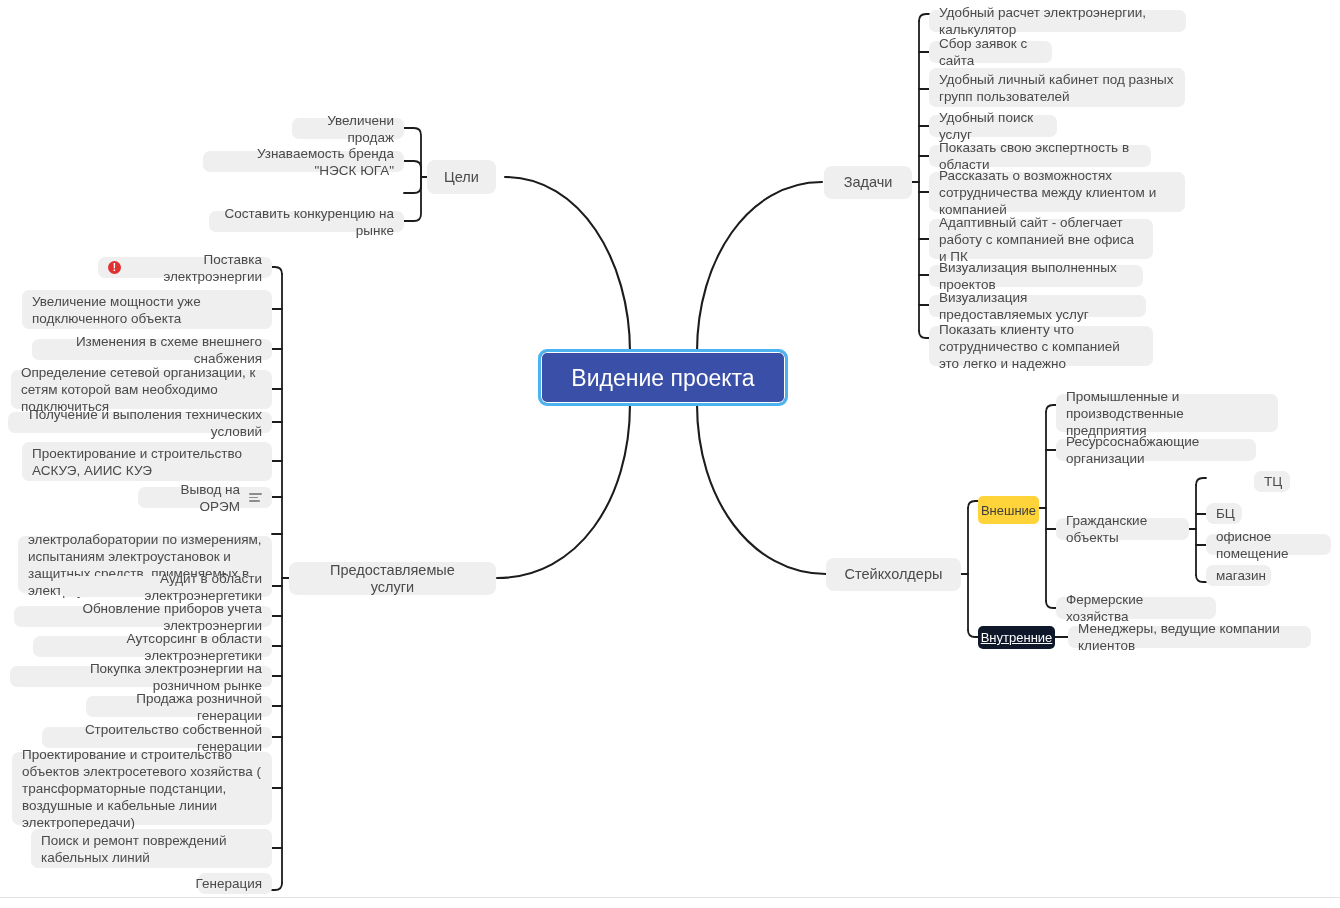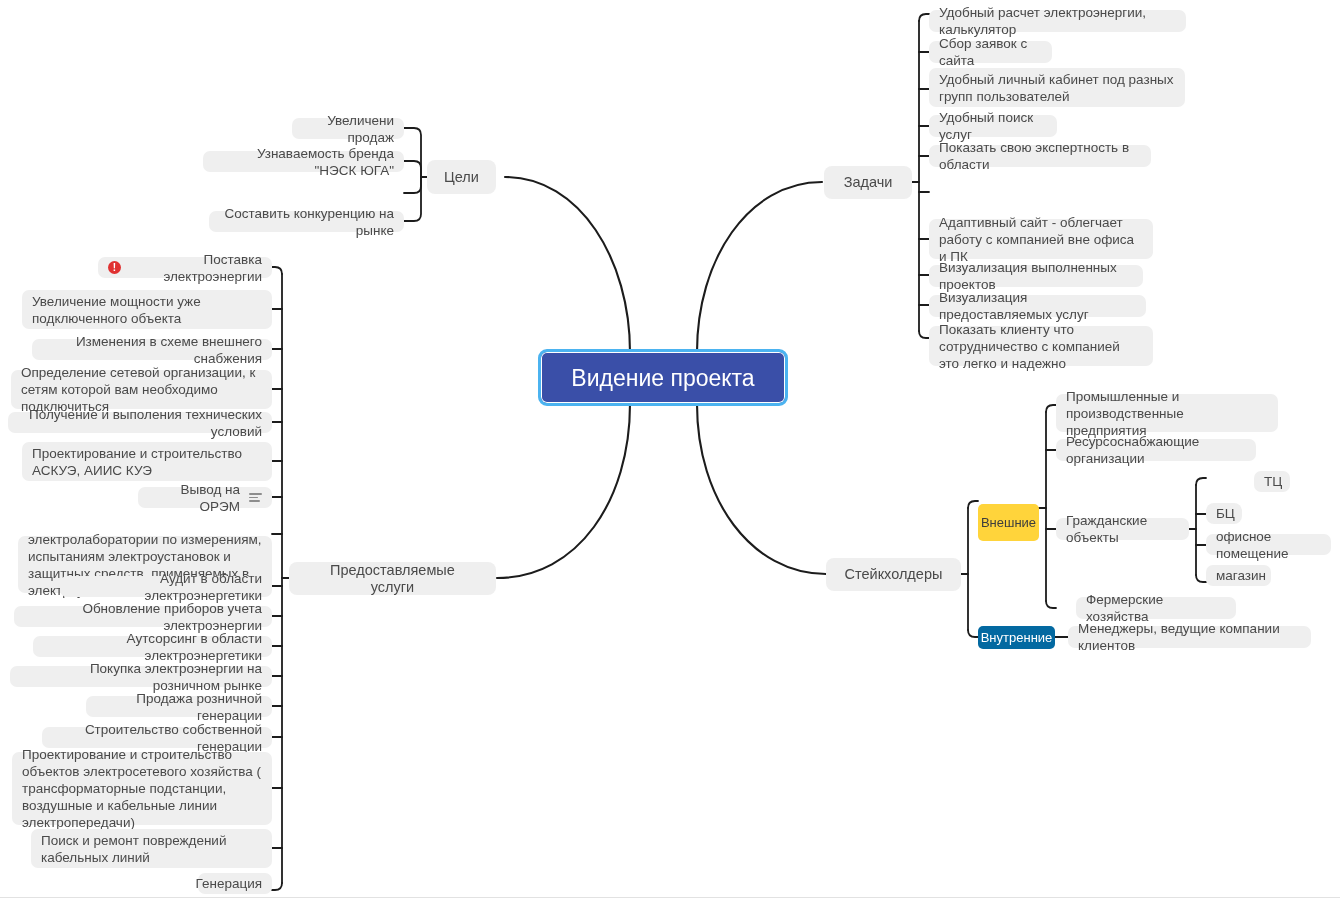--- a/index.html
+++ b/index.html
@@ -57,25 +57,26 @@
     text-align: center;
   }
   .node.tag-yellow {
     background: #ffd43b;
     color: #3d3d3d;
     font-size: 13px;
     border-radius: 5px;
     padding: 4px 9px;
   }
   .node.tag-red {
-    background: #0369a1;
+    background: #0f172a;
     color: #ffffff;
     font-size: 13px;
     border-radius: 5px;
     padding: 4px 9px;
+    text-decoration: underline;
   }
   .prio-icon {
     display: inline-flex;
     align-items: center; justify-content: center;
     width: 13px; height: 13px;
     border-radius: 50%;
     background: #e03131;
     color: #ffffff;
     font-size: 10px;
     font-weight: bold;
@@ -215,20 +216,23 @@
   </div>
   <div class="node left-align" style="left:929px; top:68px; width:256px; height:39px;">
     <span>Удобный личный кабинет под разных групп пользователей</span>
   </div>
   <div class="node left-align" style="left:929px; top:115px; width:128px; height:22px;">
     <span>Удобный поиск услуг</span>
   </div>
   <div class="node left-align" style="left:929px; top:145px; width:222px; height:22px;">
     <span>Показать свою экспертность в области</span>
   </div>
+  <div class="node left-align" style="left:929px; top:172px; width:256px; height:40px;">
+    <span>Рассказать о возможностях сотрудничества между клиентом и компанией</span>
+  </div>
   <div class="node left-align" style="left:929px; top:219px; width:224px; height:40px;">
     <span>Адаптивный сайт - облегчает работу с компанией вне офиса и ПК</span>
   </div>
   <div class="node left-align" style="left:929px; top:265px; width:214px; height:22px;">
     <span>Визуализация выполненных проектов</span>
   </div>
   <div class="node left-align" style="left:929px; top:295px; width:217px; height:22px;">
     <span>Визуализация предоставляемых услуг</span>
   </div>
   <div class="node left-align" style="left:929px; top:326px; width:224px; height:40px;">
@@ -290,34 +294,34 @@
     <span>Поиск и ремонт повреждений кабельных линий</span>
   </div>
   <div class="node right-align" style="left:198px; top:873px; width:74px; height:21px;padding-left:28px;">
     <span>Генерация</span>
   </div>
 
   <div class="node topic center-align" style="left:826px; top:558px; width:135px; height:33px;">
     <span>Стейкхолдеры</span>
   </div>
 
-  <div class="node tag-yellow center-align" style="left:978px; top:496px; width:61px; height:37px;margin-top:8px;">
+  <div class="node tag-yellow center-align" style="left:978px; top:496px; width:61px; height:28px;">
     <span>Внешние</span>
   </div>
 
   <div class="node left-align" style="left:1056px; top:394px; width:222px; height:38px;">
     <span>Промышленные и производственные предприятия</span>
   </div>
   <div class="node left-align" style="left:1056px; top:439px; width:200px; height:22px;">
     <span>Ресурсоснабжающие организации</span>
   </div>
   <div class="node left-align" style="left:1056px; top:518px; width:133px; height:22px;">
     <span>Гражданские объекты</span>
   </div>
-  <div class="node left-align" style="left:1056px; top:597px; width:160px; height:22px;margin-left:20px;">
+  <div class="node left-align" style="left:1056px; top:597px; width:160px; height:22px;">
     <span>Фермерские хозяйства</span>
   </div>
 
   <div class="node left-align" style="left:1254px; top:471px; width:36px; height:21px;">
     <span>ТЦ</span>
   </div>
   <div class="node left-align" style="left:1206px; top:503px; width:36px; height:21px;border-radius:8px;">
     <span>БЦ</span>
   </div>
   <div class="node left-align" style="left:1206px; top:534px; width:125px; height:21px;">

